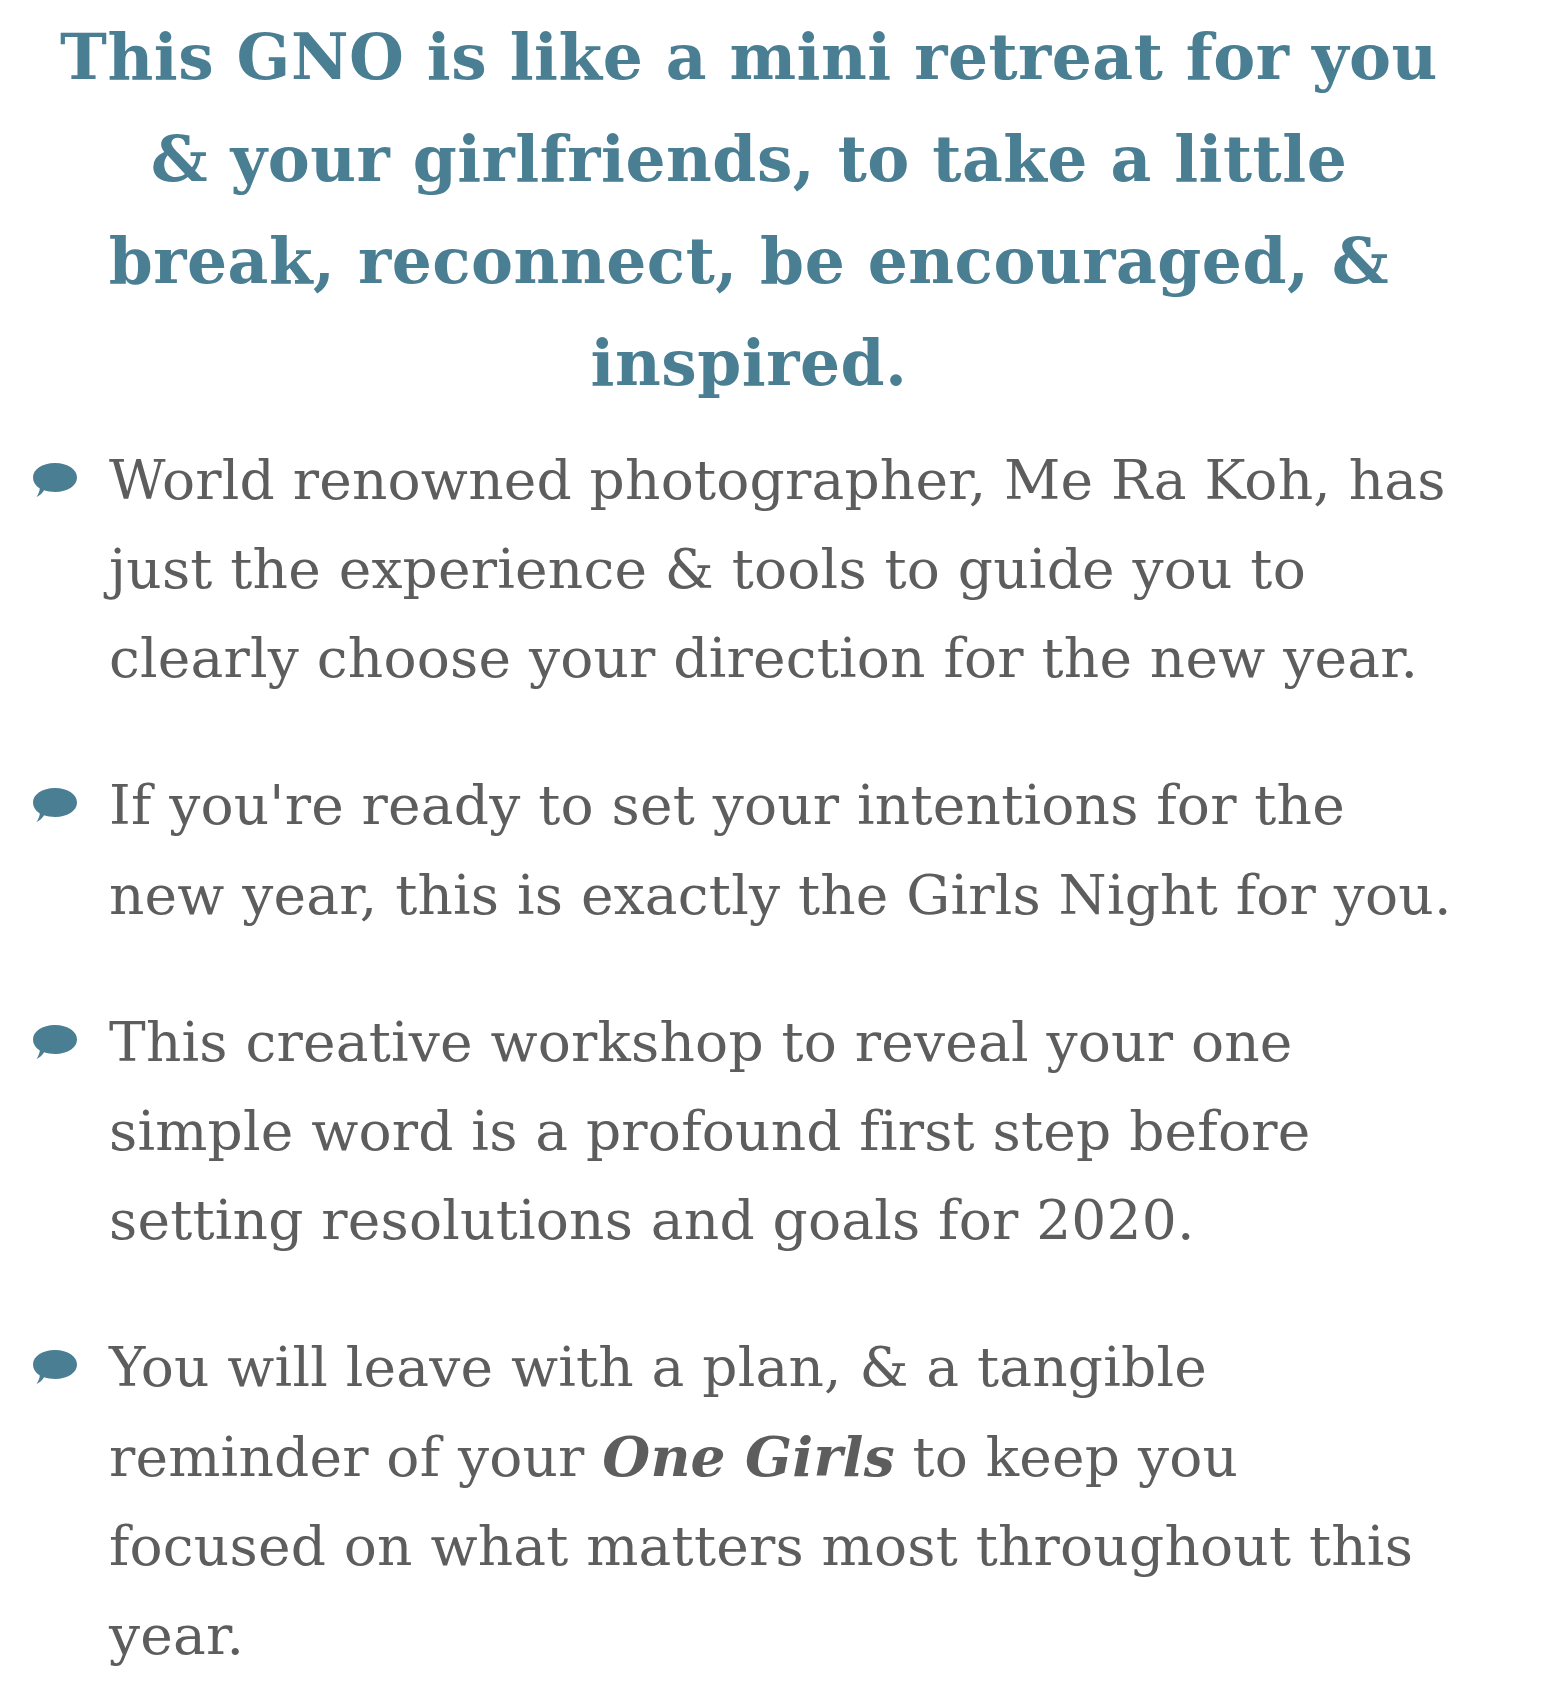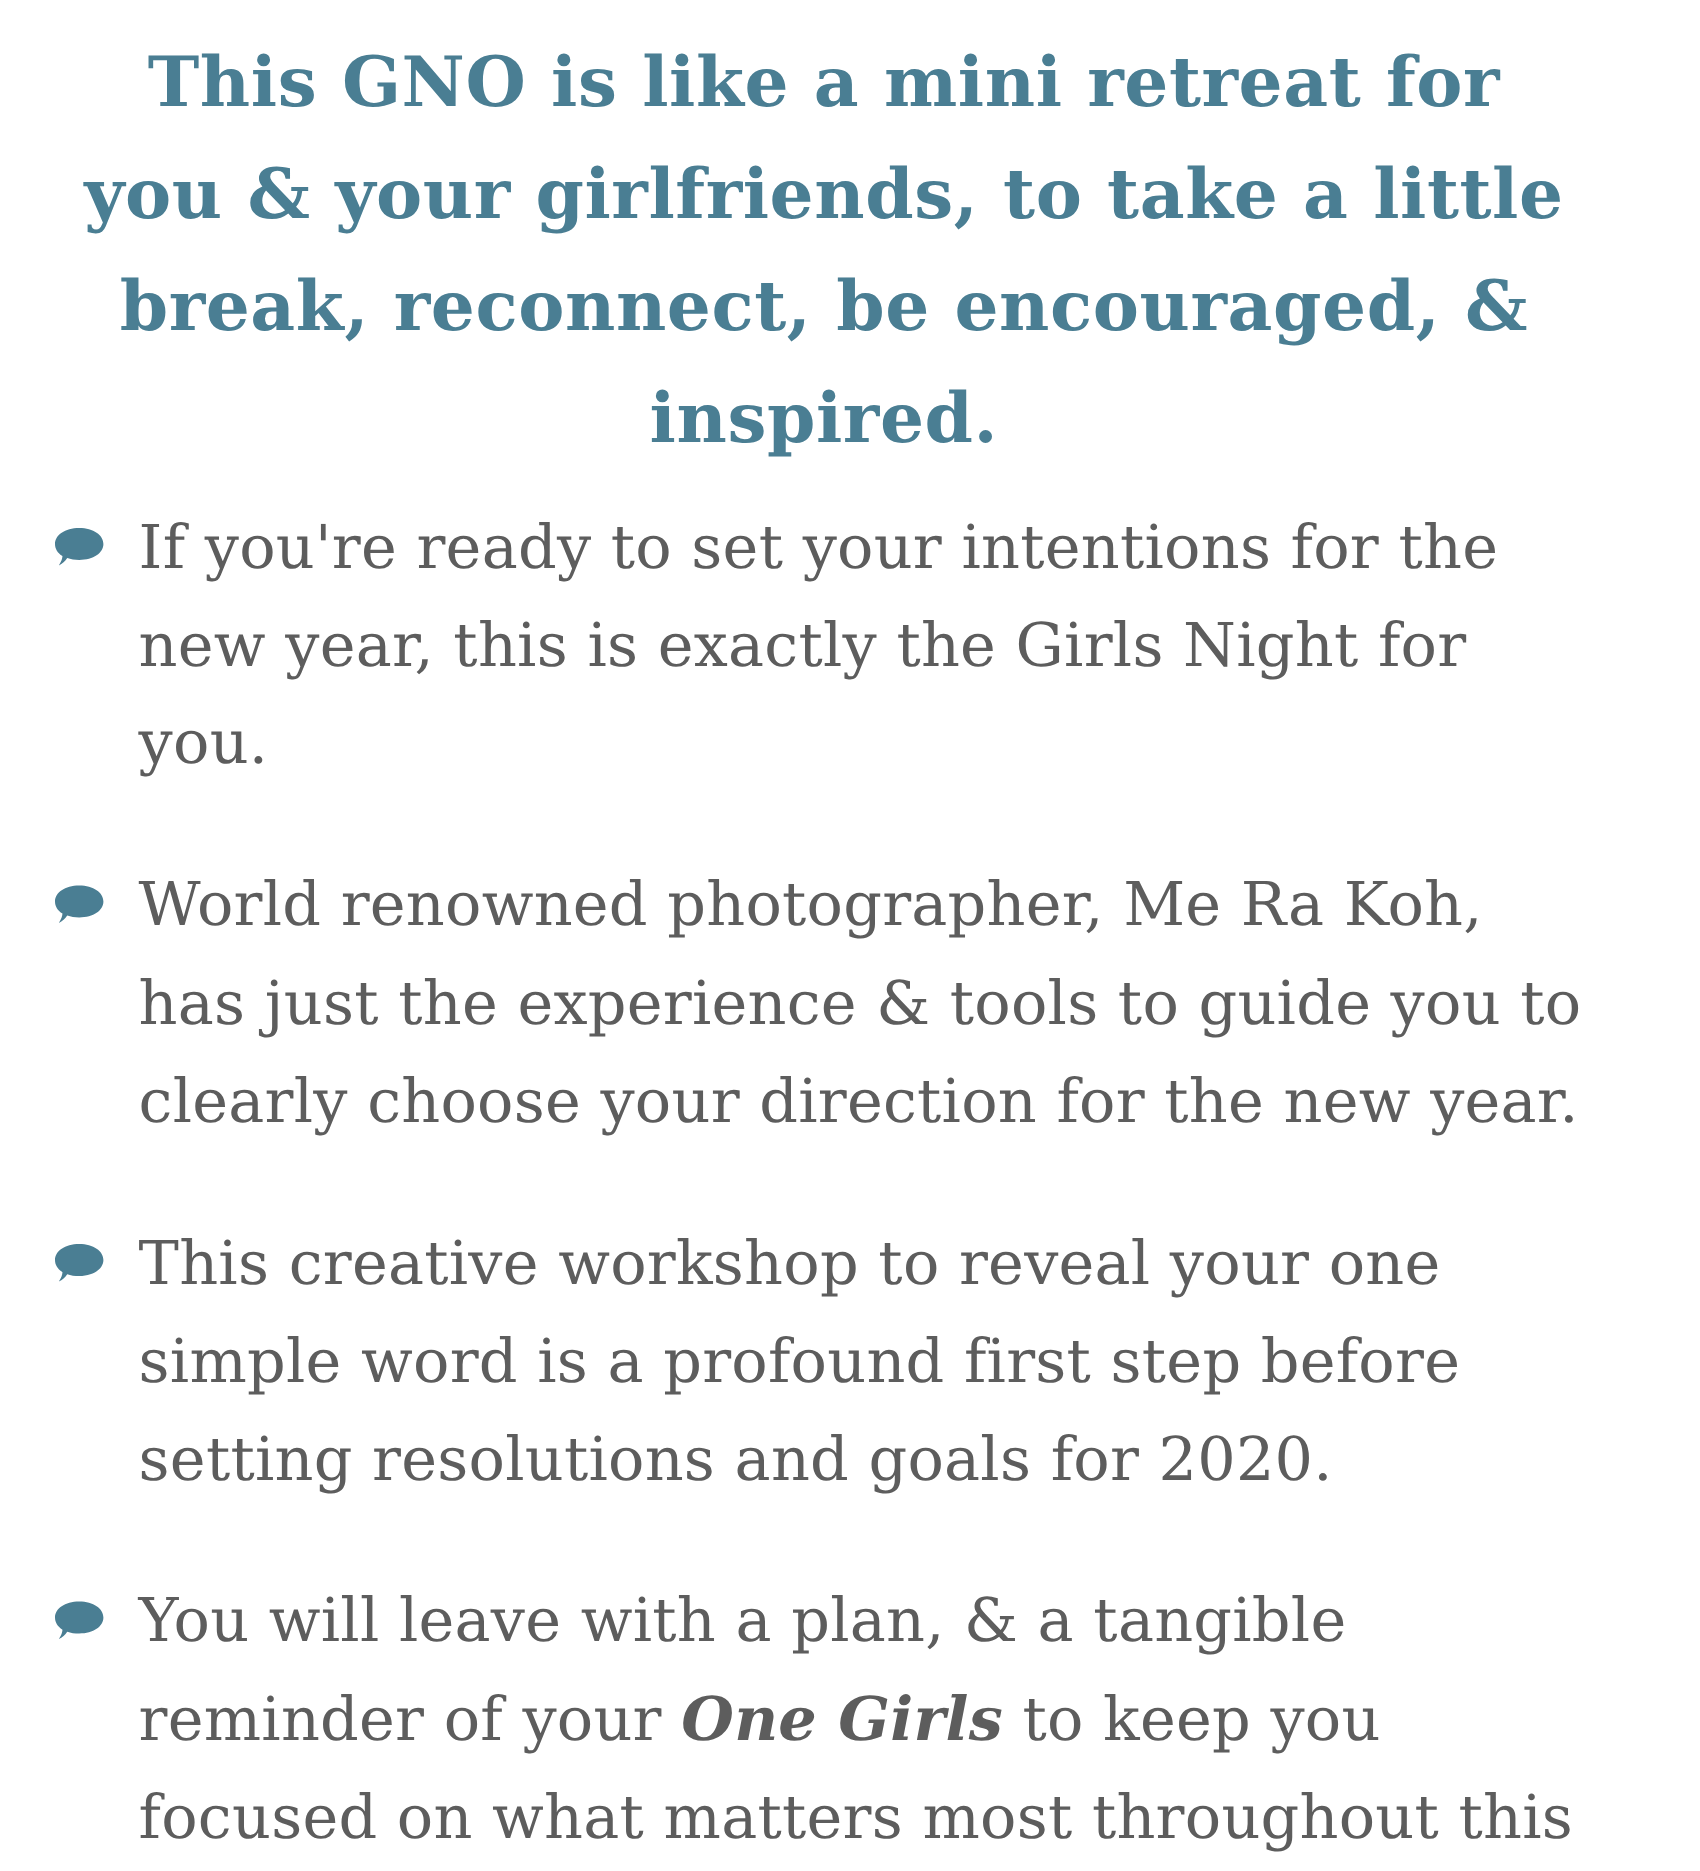--- a/index.html
+++ b/index.html
@@ -12,21 +12,21 @@
     height: 1701px;
     font-family: "Liberation Serif", serif;
     overflow: hidden;
   }
 
   .page {
     position: relative;
     width: 1498px;
     height: 1701px;
     box-sizing: border-box;
-    padding: 17px;
+    padding: 0;
   }
 
   .headline {
     color: #4a7e93;
     font-family: "DejaVu Serif", serif;
     font-weight: 700;
     font-size: 63px;
     line-height: 1.62;
     text-align: center;
     letter-spacing: 0.5px;
@@ -92,30 +92,30 @@
   <h1 class="headline">This GNO is like a mini retreat for you &amp; your girlfriends, to take a little break, reconnect, be encouraged, &amp; inspired.</h1>
 
   <div class="bullets">
 
     <div class="bullet-item">
       <span class="bullet-marker">
         <svg viewBox="0 0 50 36" xmlns="http://www.w3.org/2000/svg">
           <path d="M25 1 C38 1 47 7.5 47 15.5 C47 23.5 38 30 25 30 C21 30 17.3 29.4 14.1 28.3 C12.4 31.2 9.6 33.6 6.5 35 C8.6 31.8 9.6 29.2 9.8 26.5 C5.3 23.7 3 19.8 3 15.5 C3 7.5 12 1 25 1 Z" fill="#4a7e93"></path>
         </svg>
       </span>
-      <span class="bullet-text">If you're ready to set your intentions for the new year, this is exactly the Girls Night for you.</span>
+      <span class="bullet-text">World renowned photographer, Me Ra Koh, has just the experience &amp; tools to guide you to clearly choose your direction for the new year.</span>
     </div>
 
     <div class="bullet-item">
       <span class="bullet-marker">
         <svg viewBox="0 0 50 36" xmlns="http://www.w3.org/2000/svg">
           <path d="M25 1 C38 1 47 7.5 47 15.5 C47 23.5 38 30 25 30 C21 30 17.3 29.4 14.1 28.3 C12.4 31.2 9.6 33.6 6.5 35 C8.6 31.8 9.6 29.2 9.8 26.5 C5.3 23.7 3 19.8 3 15.5 C3 7.5 12 1 25 1 Z" fill="#4a7e93"></path>
         </svg>
       </span>
-      <span class="bullet-text">World renowned photographer, Me Ra Koh, has just the experience &amp; tools to guide you to clearly choose your direction for the new year.</span>
+      <span class="bullet-text">If you're ready to set your intentions for the new year, this is exactly the Girls Night for you.</span>
     </div>
 
     <div class="bullet-item">
       <span class="bullet-marker">
         <svg viewBox="0 0 50 36" xmlns="http://www.w3.org/2000/svg">
           <path d="M25 1 C38 1 47 7.5 47 15.5 C47 23.5 38 30 25 30 C21 30 17.3 29.4 14.1 28.3 C12.4 31.2 9.6 33.6 6.5 35 C8.6 31.8 9.6 29.2 9.8 26.5 C5.3 23.7 3 19.8 3 15.5 C3 7.5 12 1 25 1 Z" fill="#4a7e93"></path>
         </svg>
       </span>
       <span class="bullet-text">This creative workshop to reveal your one simple word is a profound first step before setting resolutions and goals for 2020.</span>
     </div>

